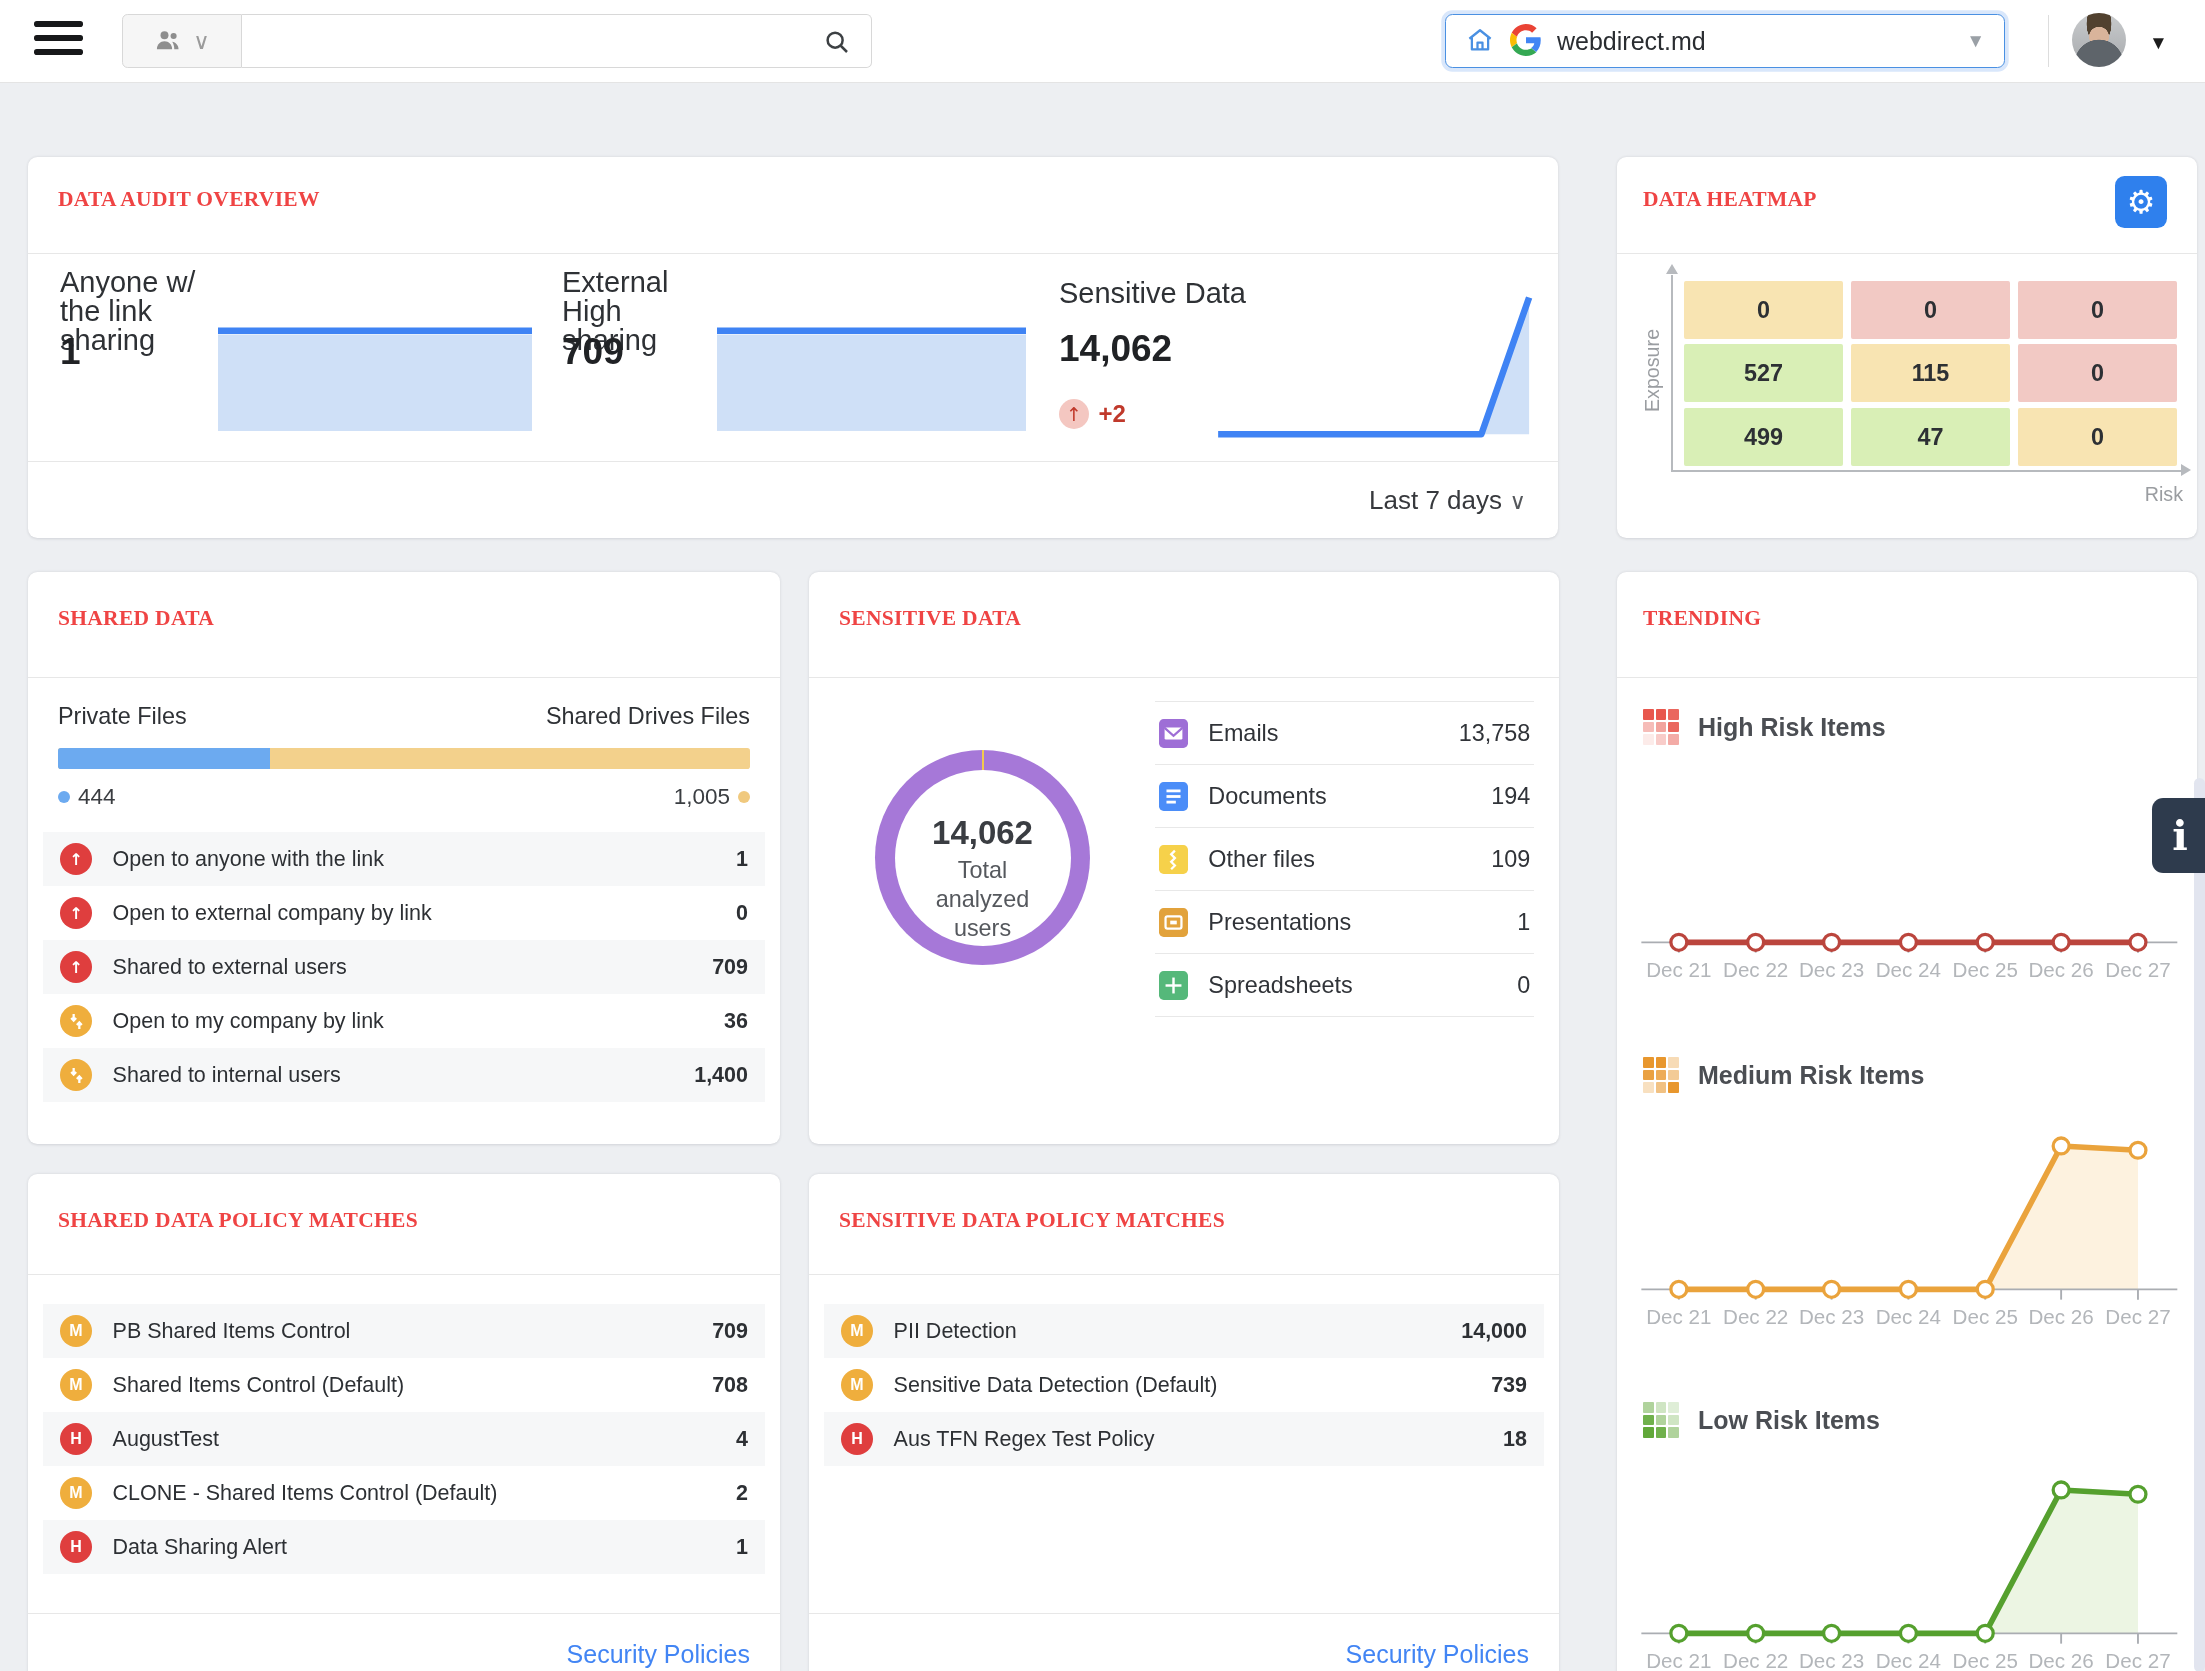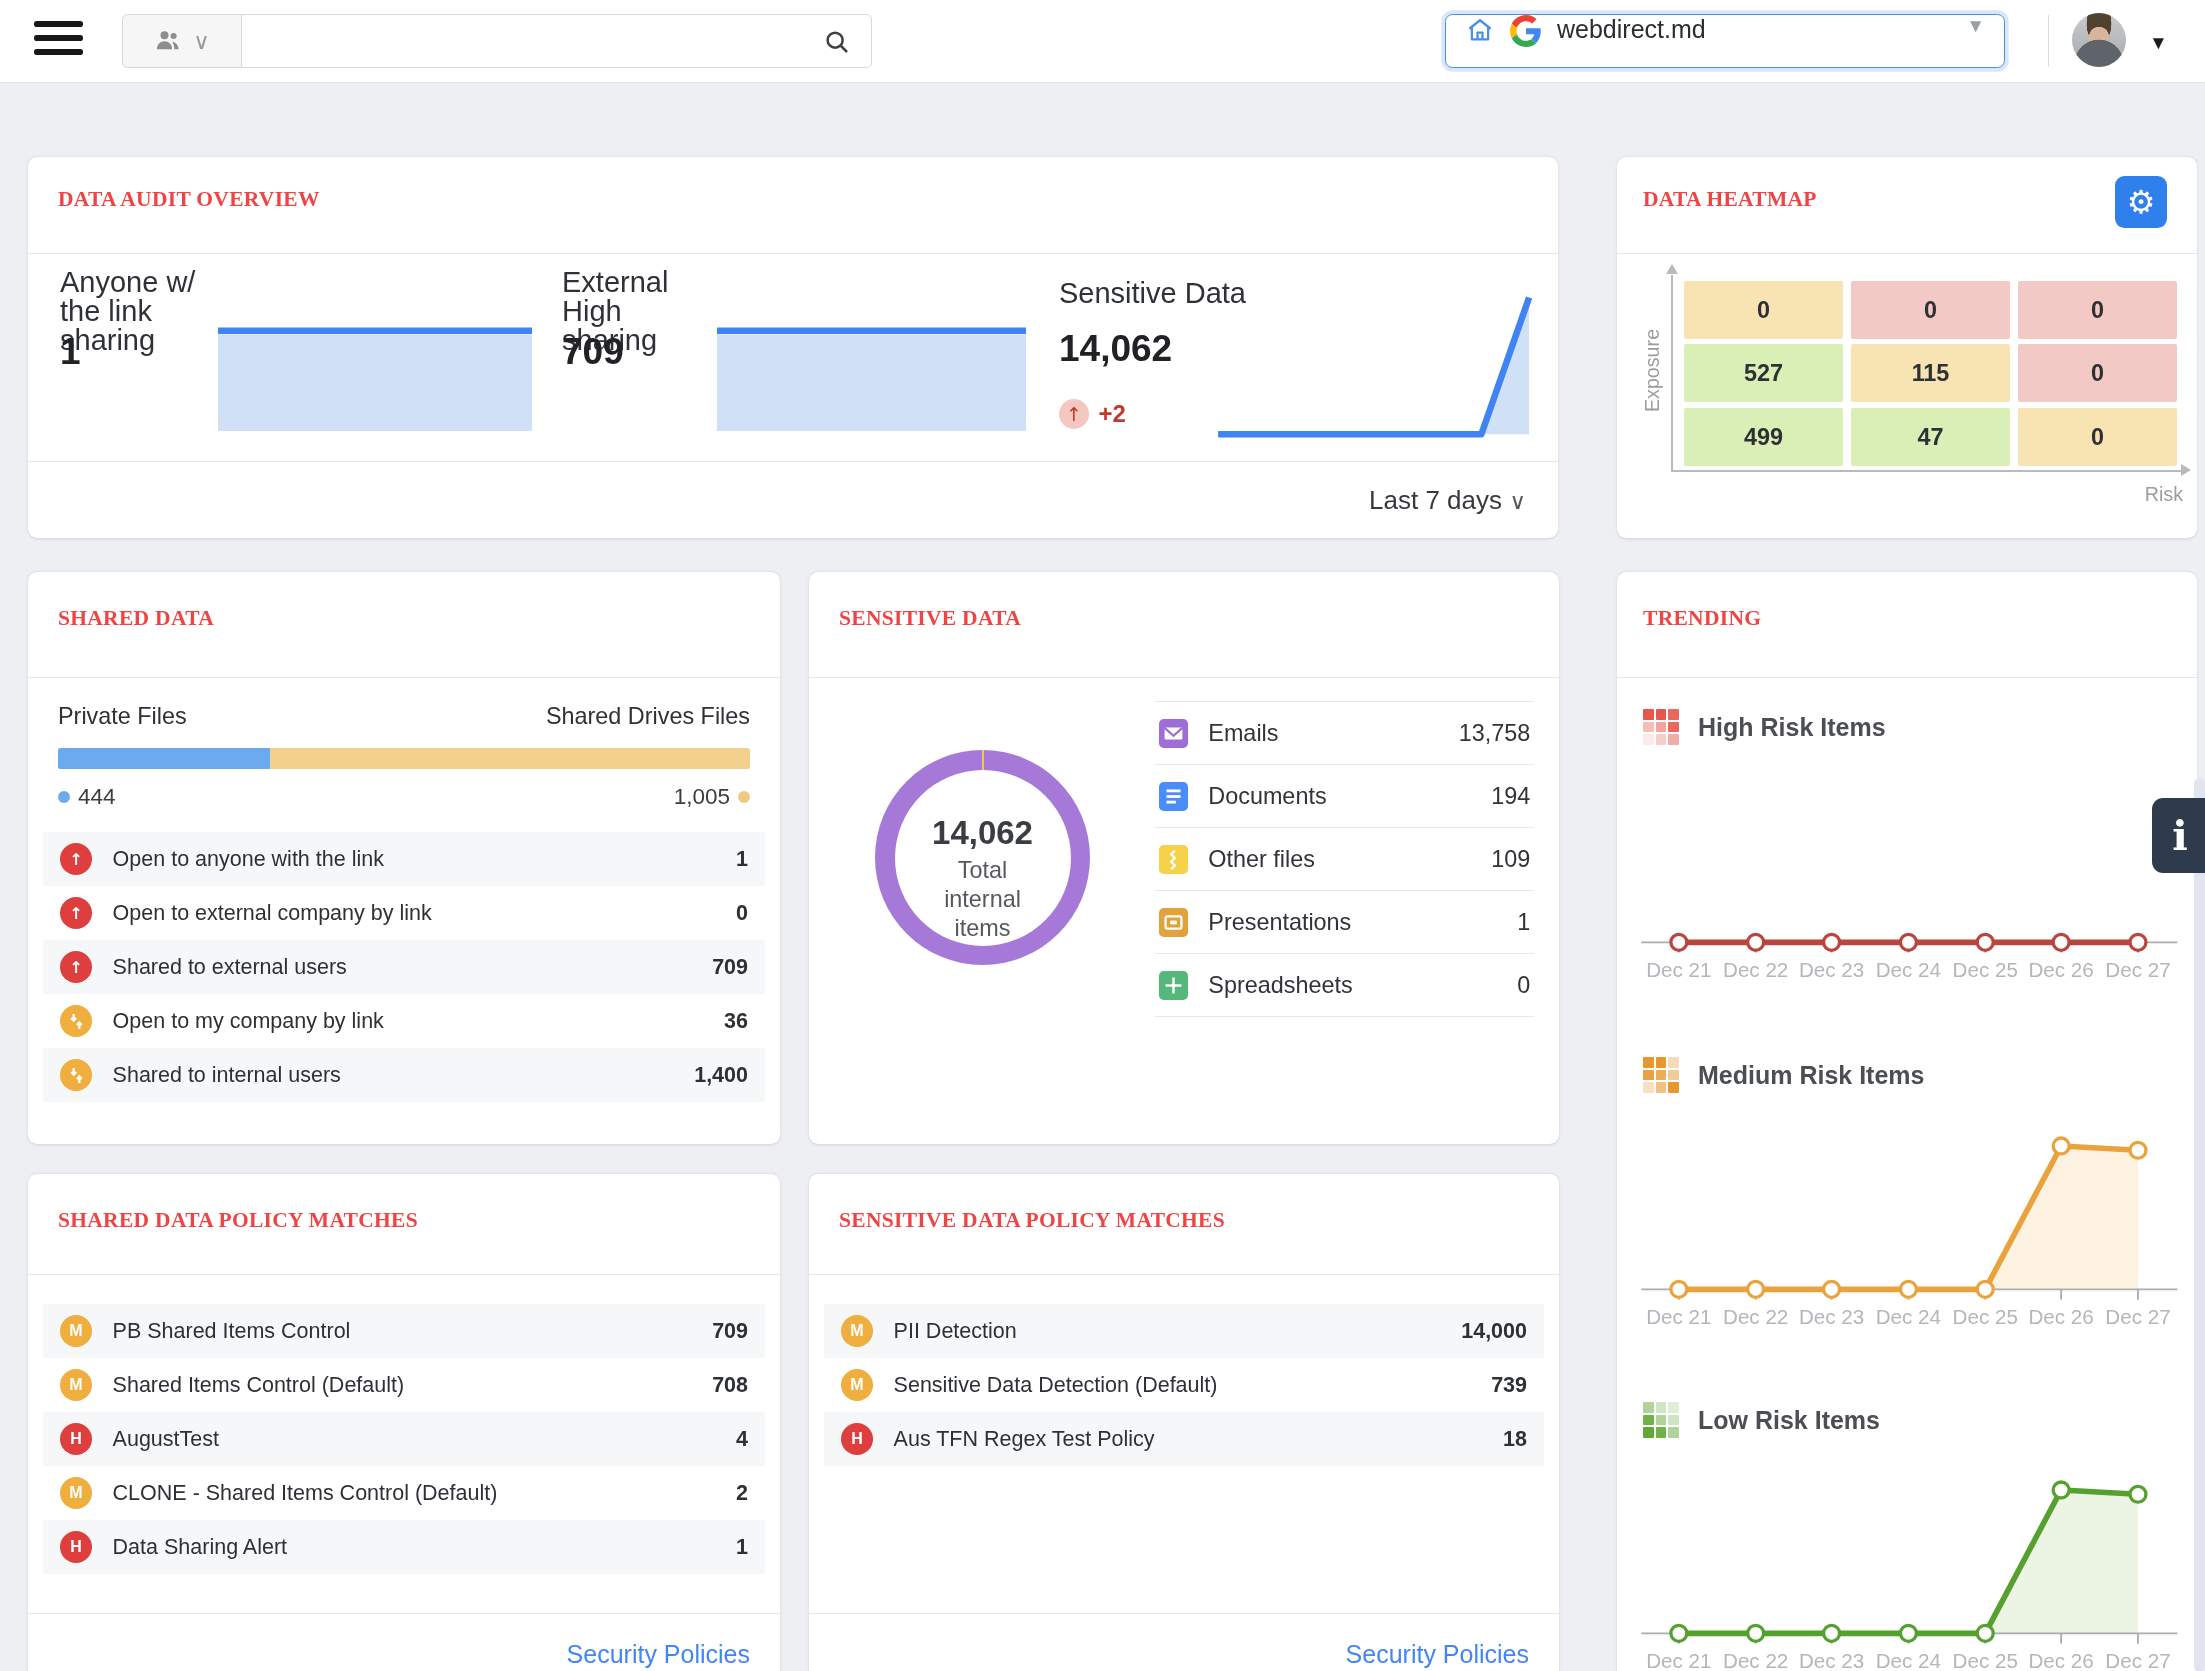--- a/index.html
+++ b/index.html
@@ -9,21 +9,21 @@
   
   .topbar{position:absolute;left:0;top:0;width:2205px;height:82px;background:#fff;border-bottom:0.9px solid #e4e4e4;z-index:5;}
   .hamburger{position:absolute;left:34px;top:20.6px;width:49px;height:41px;cursor:pointer;}
   .hamburger i{display:block;width:49px;height:6.6px;background:#17181a;border-radius:2.8px;margin-bottom:7.5px;}
   .searchwrap{position:absolute;left:122px;top:14px;height:54px;display:flex;}
   .scopebtn{width:120px;height:54px;background:#f6f6f6;border:0.9px solid #d8d8d8;border-radius:5.6px 0 0 5.6px;display:flex;align-items:center;justify-content:center;gap:11.2px;box-sizing:border-box;}
   .scopebtn .chev{color:#9b9b9b;font-size:22.5px;}
   .searchbox{position:relative;width:630px;height:54px;border:0.9px solid #d8d8d8;border-left:none;border-radius:0 5.6px 5.6px 0;background:#fff;box-sizing:border-box;}
   .searchbox input{position:absolute;left:15px;top:0;width:553px;height:100%;border:none;outline:none;font-size:22.5px;background:transparent;}
   .searchbox .mag{position:absolute;right:19px;top:12px;}
-  .domainsel{position:absolute;left:1445px;top:14px;width:560px;height:54px;background:#fff;border:1.9px solid #4a90e2;box-shadow:0 0 0 3.7px #d9e7fb;border-radius:7.5px;box-sizing:border-box;display:flex;gap:15px;padding:0 19px;cursor:pointer;}
+  .domainsel{position:absolute;left:1445px;top:14px;width:560px;height:54px;background:#fff;border:1.9px solid #4a90e2;box-shadow:0 0 0 3.7px #d9e7fb;border-radius:7.5px;box-sizing:border-box;display:flex;align-items:center;gap:15px;padding:0 19px;cursor:pointer;}
   .domainsel .dtext{font-size:25px;color:#2a2d31;flex:1;}
   .domainsel .caret{color:#9aa0a6;font-size:19px;}
   .tb-divider{position:absolute;left:2048px;top:15px;width:0.9px;height:52px;background:#ddd;}
   .avatar{position:absolute;left:2072px;top:13px;width:54px;height:54px;border-radius:50%;cursor:pointer;
     background:
       radial-gradient(circle at 50% 95%, #5e646a 0 42%, transparent 43%),
       radial-gradient(circle at 50% 44%, #d9b49b 0 24%, transparent 25%),
       radial-gradient(ellipse at 50% 20%, #51412f 0 32%, transparent 33%),
       linear-gradient(#c9cbcd,#a6a9ac);}
   .usercaret{position:absolute;left:2149px;top:32px;font-size:19px;color:#1c1c1c;cursor:pointer;}
@@ -284,21 +284,21 @@
     </div>
   </div>
 
   <div class="panel" style="left:809px;top:572px;width:750px;height:572px;">
     <div class="ptitle" style="left:30px;top:34px;">SENSITIVE DATA</div>
     <div class="pdiv" style="top:105px;"></div>
 
     <div class="donut" style="left: 66px; top: 178px; background: conic-gradient(rgb(74, 144, 226) -8deg, rgb(74, 144, 226) -2.6deg, rgb(242, 201, 76) -2.6deg, rgb(242, 201, 76) 1deg, rgb(166, 120, 216) 1deg, rgb(166, 120, 216) 352deg);"></div>
     <div class="donut-center" style="left:66px;top:242px;">
       <div class="donut-total">14,062</div>
-      <div class="donut-cap">Total internal items</div>
+      <div class="donut-cap">Total analyzed users</div>
     </div>
 
     <div class="sitems" style="left:346px;top:129px;width:379px;">
       <div class="sitem">
         <span class="ficon" style="background:#9e6ed6;">
           <svg width="29" height="29" viewBox="0 0 31 31">
               <rect x="6" y="9" width="19" height="13" rx="1.5" fill="#fff"></rect>
               <path d="M6 9.5 15.5 18 25 9.5" stroke="#9e6ed6" stroke-width="2.4" fill="none"></path>
             </svg>
         </span>

